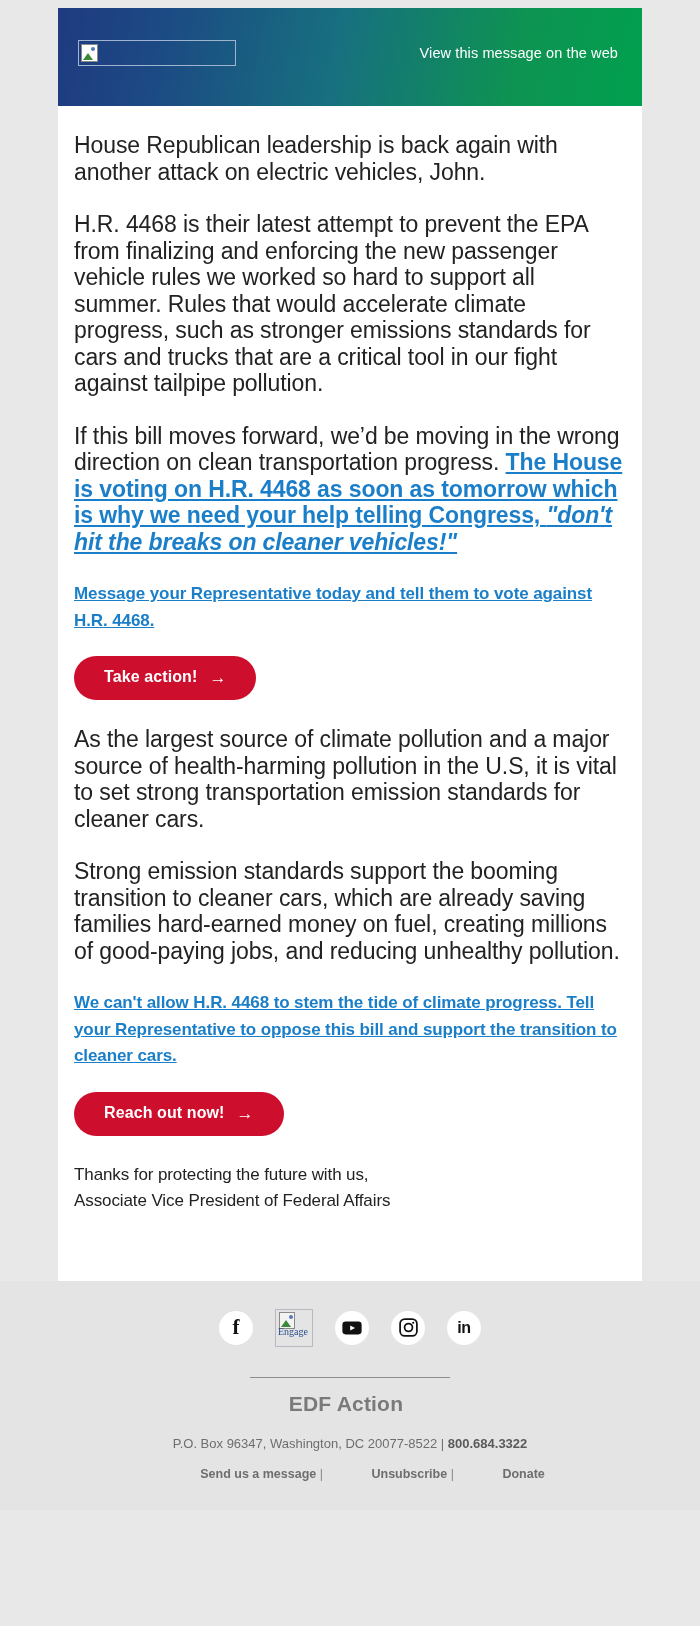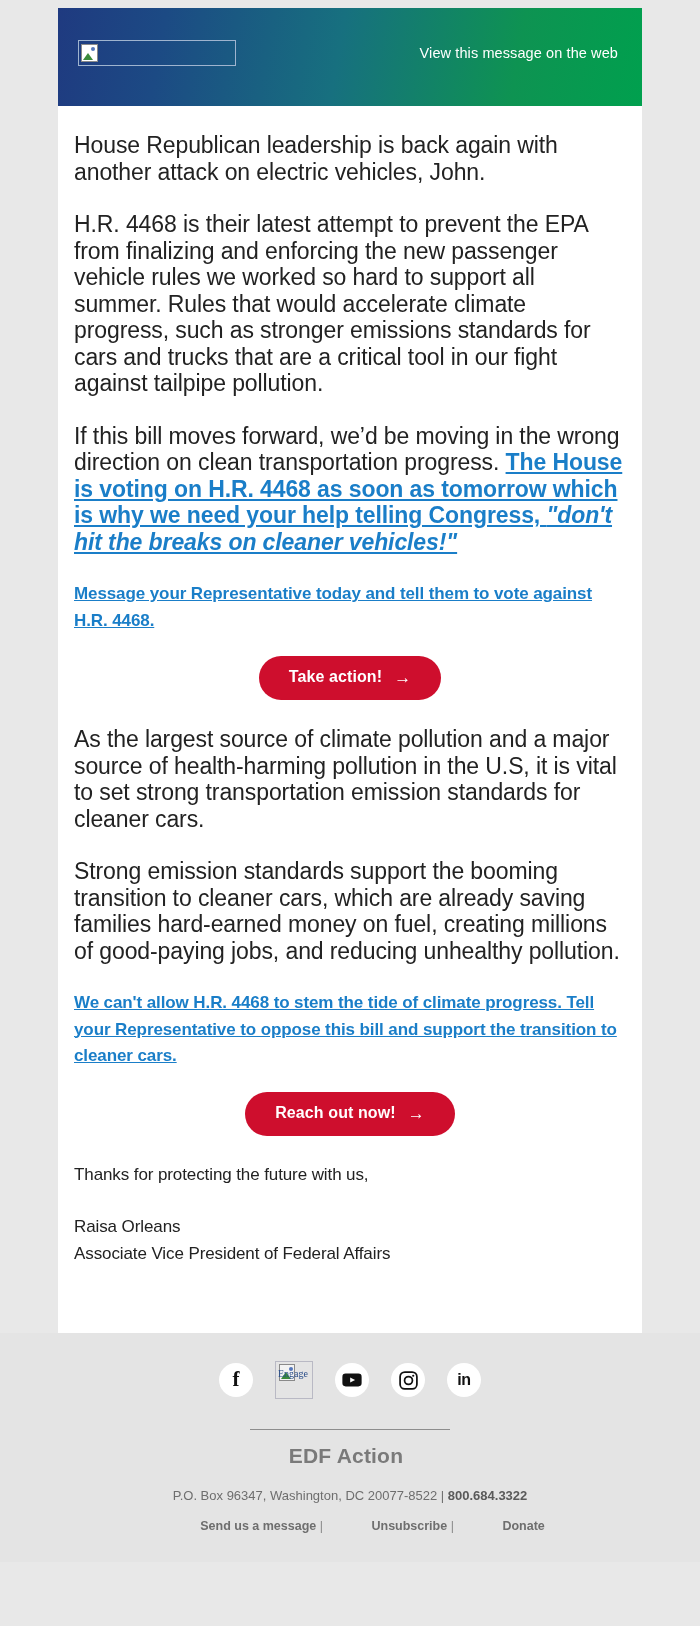--- a/index.html
+++ b/index.html
@@ -114,21 +114,21 @@
     color: #1a7ec8;
     font-weight: bold;
     font-size: 17px;
     line-height: 26.5px;
     margin: 0 0 22px 0;
     letter-spacing: -0.1px;
   }
 
   
   .btn-row {
-    text-align: center;
+    text-align: left;
     margin: 0 0 26px 0;
   }
   .cta-button {
     display: inline-block;
     background: #ce0e2d;
     color: #ffffff;
     font-size: 16px;
     font-weight: bold;
     border-radius: 24px;
     padding: 12px 30px;
@@ -217,21 +217,21 @@
     position: absolute;
     right: 1px;
     top: 2px;
     width: 4px; height: 4px;
     border-radius: 50%;
     background: #5577bb;
   }
   .social-broken .alt {
     position: absolute;
     left: 2px;
-    bottom: 19px;
+    bottom: 9px;
     font-size: 10px;
     color: #2a4e8a;
     white-space: nowrap;
     font-family: "Liberation Serif", serif;
   }
   .fb-glyph {
     font-family: "Liberation Serif", serif;
     font-weight: bold;
     font-size: 21px;
     line-height: 1;
@@ -314,21 +314,20 @@
       <p class="para">Strong emission standards support the booming transition to cleaner cars, which are already saving families hard-earned money on fuel, creating millions of good-paying jobs, and reducing unhealthy pollution.</p>
 
       <p class="blue-cta"><a href="#" class="blue-bold">We can't allow H.R. 4468 to stem the tide of climate progress. Tell your Representative to oppose this bill and support the transition to cleaner cars.</a></p>
 
       <div class="btn-row">
         <a href="#" class="cta-button"><span>Reach out now!</span><span class="arrow">→</span></a>
       </div>
 
       <div class="sig-block">
         <p class="sig-line">Thanks for protecting the future with us,</p>
-        <p class="sig-line" style="margin-top:26px;">Raisa Orleans</p>
         <p class="sig-line">Associate Vice President of Federal Affairs</p>
       </div>
 
       <div class="bottom-pad"></div>
     </div>
   </div>
 
   <div class="footer">
 
     <div class="social-row">

